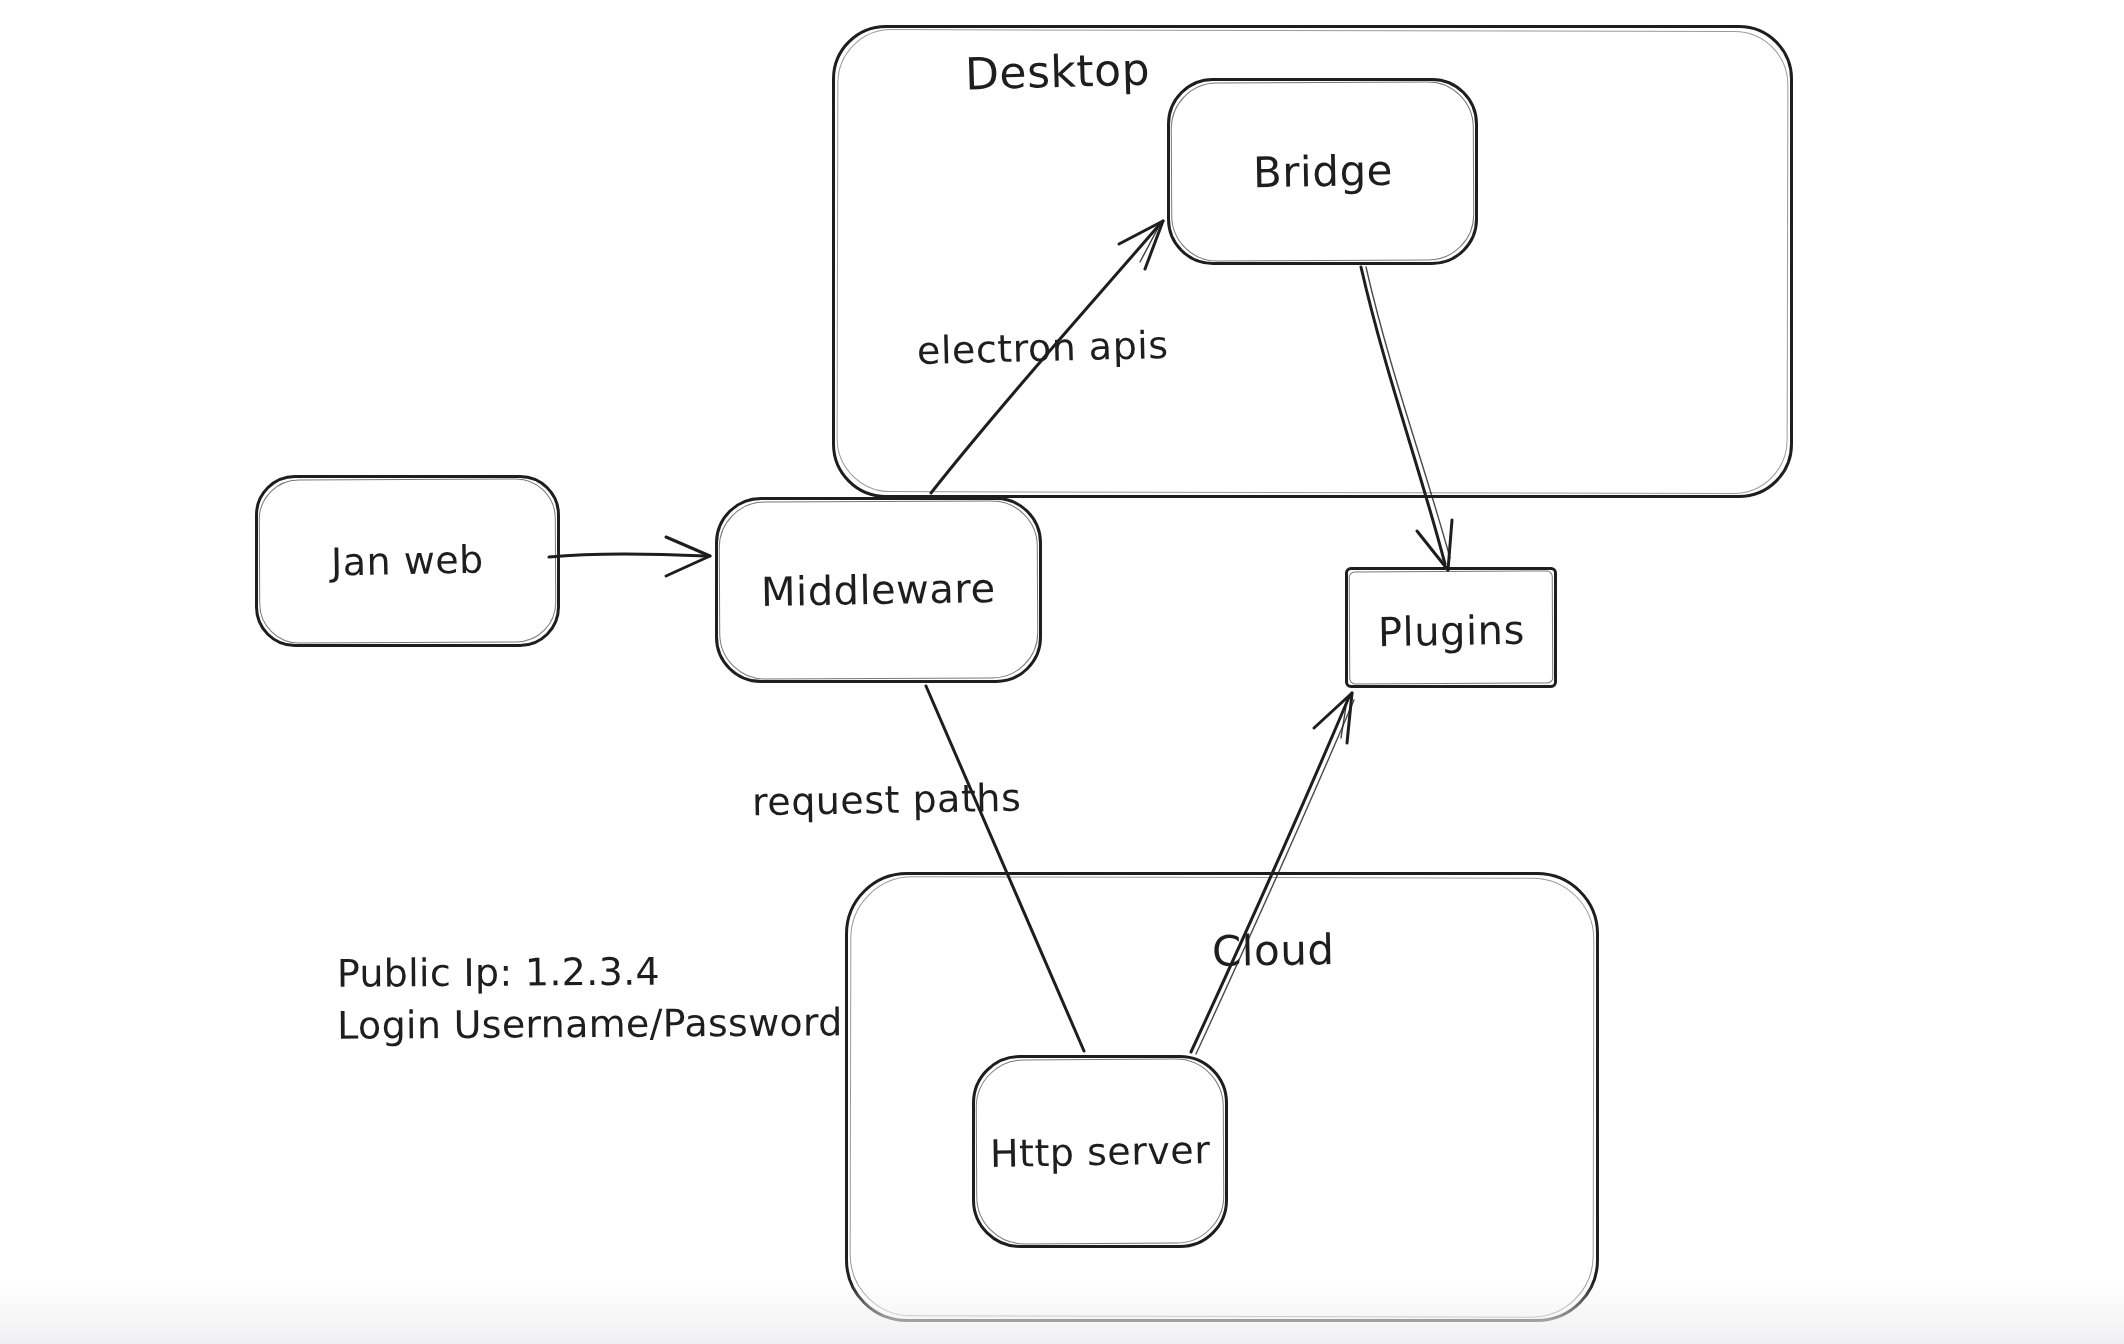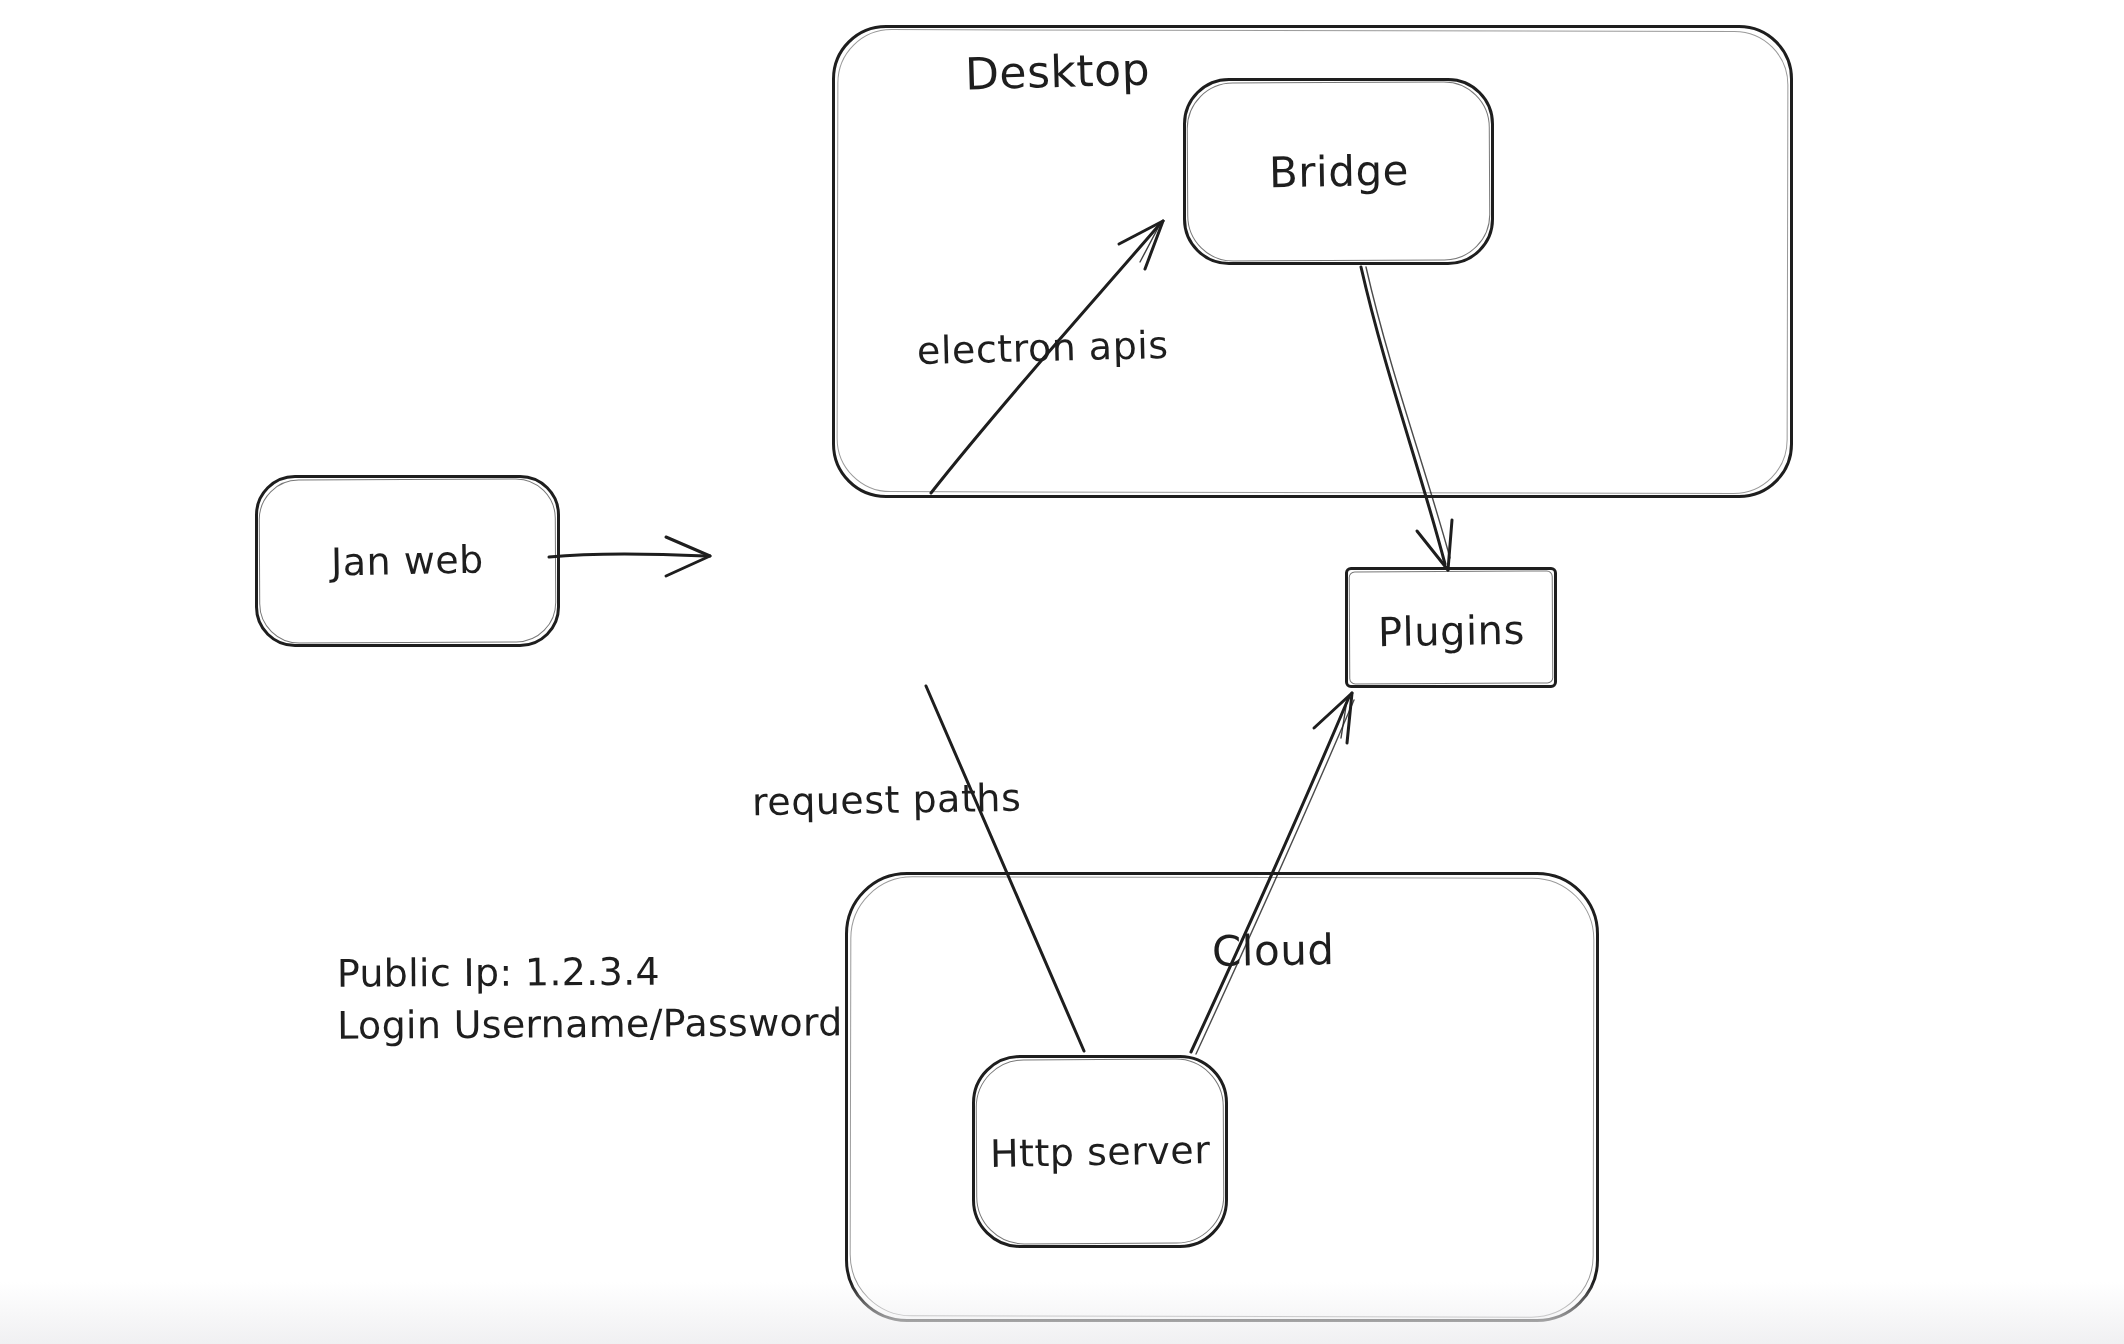--- a/index.html
+++ b/index.html
@@ -46,21 +46,21 @@
   .floating-label{
     position:absolute;
     white-space:nowrap;
     letter-spacing:.5px;
   }
   
   .desktop-rect{left:832px;top:25px;width:961px;height:473px;border-radius:54px;}
   .cloud-rect{left:845px;top:872px;width:754px;height:450px;border-radius:62px;}
   .janweb-box{left:242px;top:475px;width:305px;height:172px;border-radius:40px;margin-left:13px;}
   .middleware-box{left:715px;top:497px;width:327px;height:186px;border-radius:46px;}
-  .bridge-box{left:1167px;top:78px;width:311px;height:187px;border-radius:46px;margin-left:16px;}
+  .bridge-box{left:1167px;top:78px;width:311px;height:187px;border-radius:46px;}
   .plugins-box{left:1345px;top:567px;width:212px;height:121px;border-radius:6px;}
   .http-box{left:972px;top:1055px;width:256px;height:193px;border-radius:48px;text-align:center;}
 
   .desktop-title{left:965px;top:46px;font-size:44px;transform:rotate(-1.6deg);}
   .cloud-title{left:1212px;top:926px;font-size:42px;transform:rotate(-1deg);}
   .electron-label{left:917px;top:326px;font-size:38px;transform:rotate(-1.4deg);}
   .request-label{left:752px;top:778px;font-size:38px;transform:rotate(-1deg);}
   .note-block{
     position:absolute;left:337px;top:946px;
     font-size:38px;line-height:1.38;letter-spacing:.3px;
@@ -116,20 +116,23 @@
     </g>
   </svg>
 
   <div class="floating-label desktop-title">Desktop</div>
   <div class="floating-label cloud-title">Cloud</div>
 
   <div class="box sketch janweb-box">
     <span class="node-label" style="font-size:38px">Jan web</span>
   </div>
 
+  <div class="box sketch middleware-box">
+    <span class="node-label">Middleware</span>
+  </div>
 
   <div class="box sketch bridge-box">
     <span class="node-label" style="font-size:42px">Bridge</span>
   </div>
 
   <div class="box sketch plugins-box">
     <span class="node-label" style="font-size:40px;margin-top:6px">Plugins</span>
   </div>
 
   <div class="box sketch http-box">

